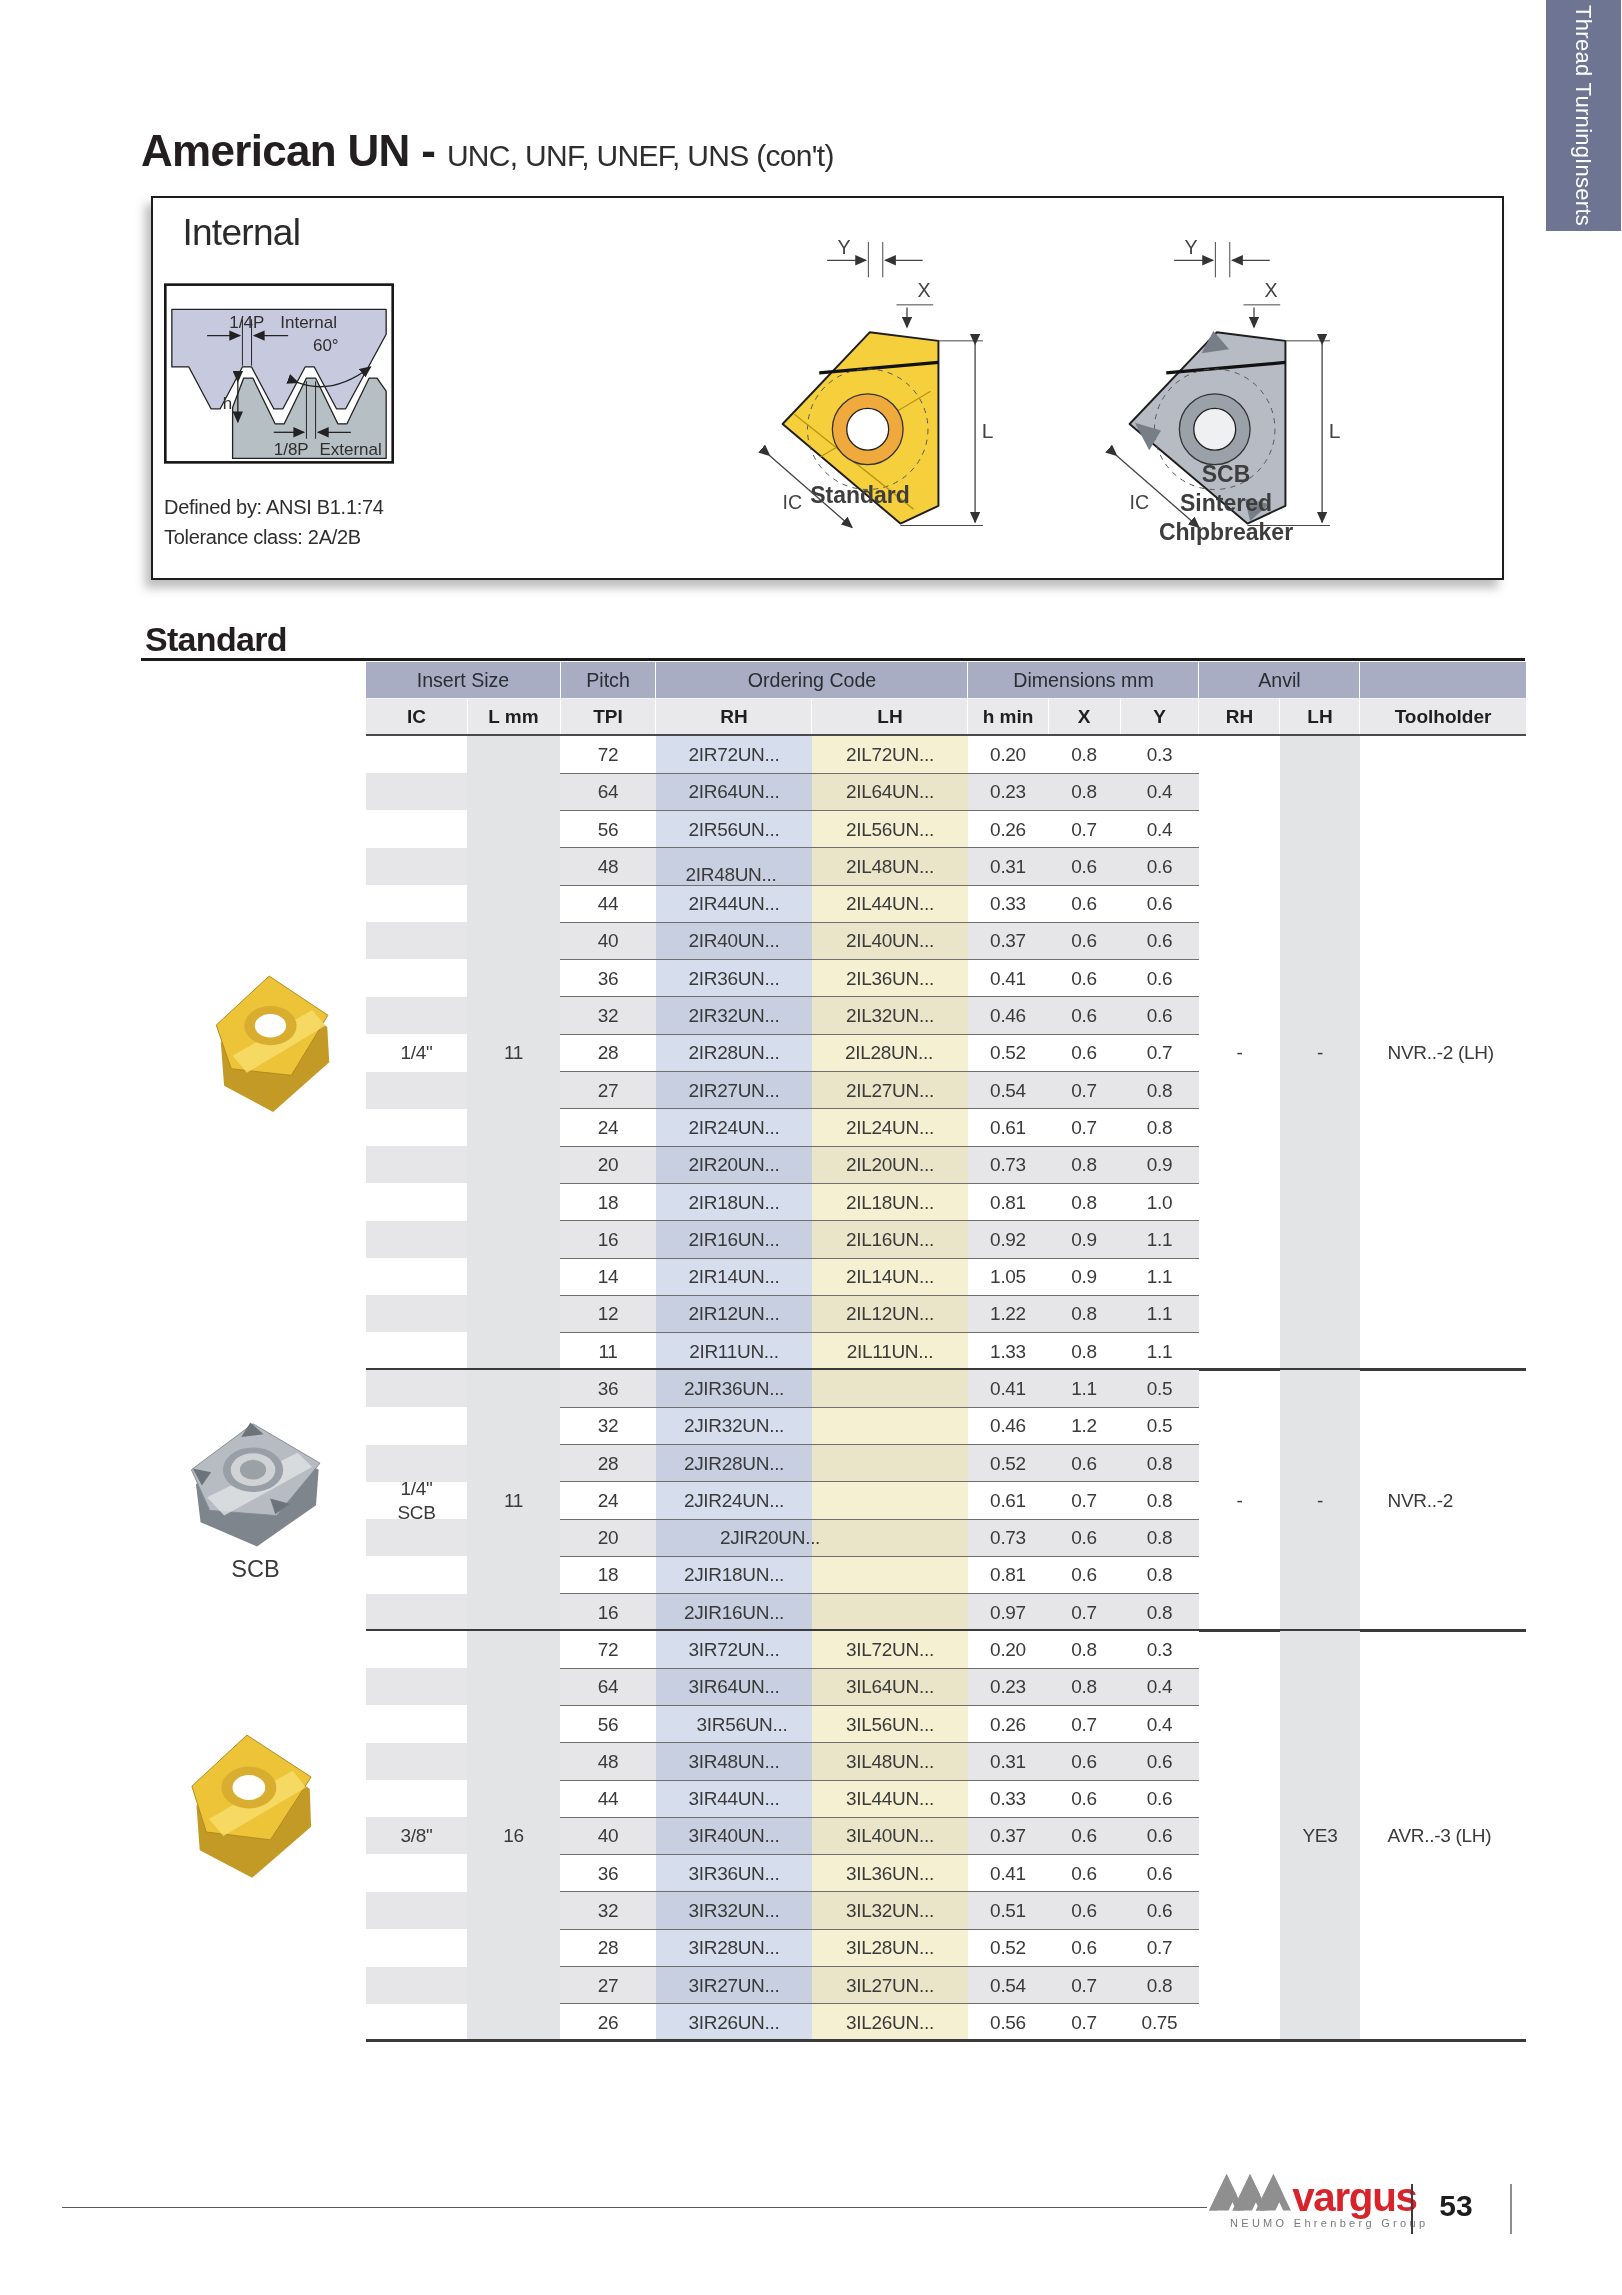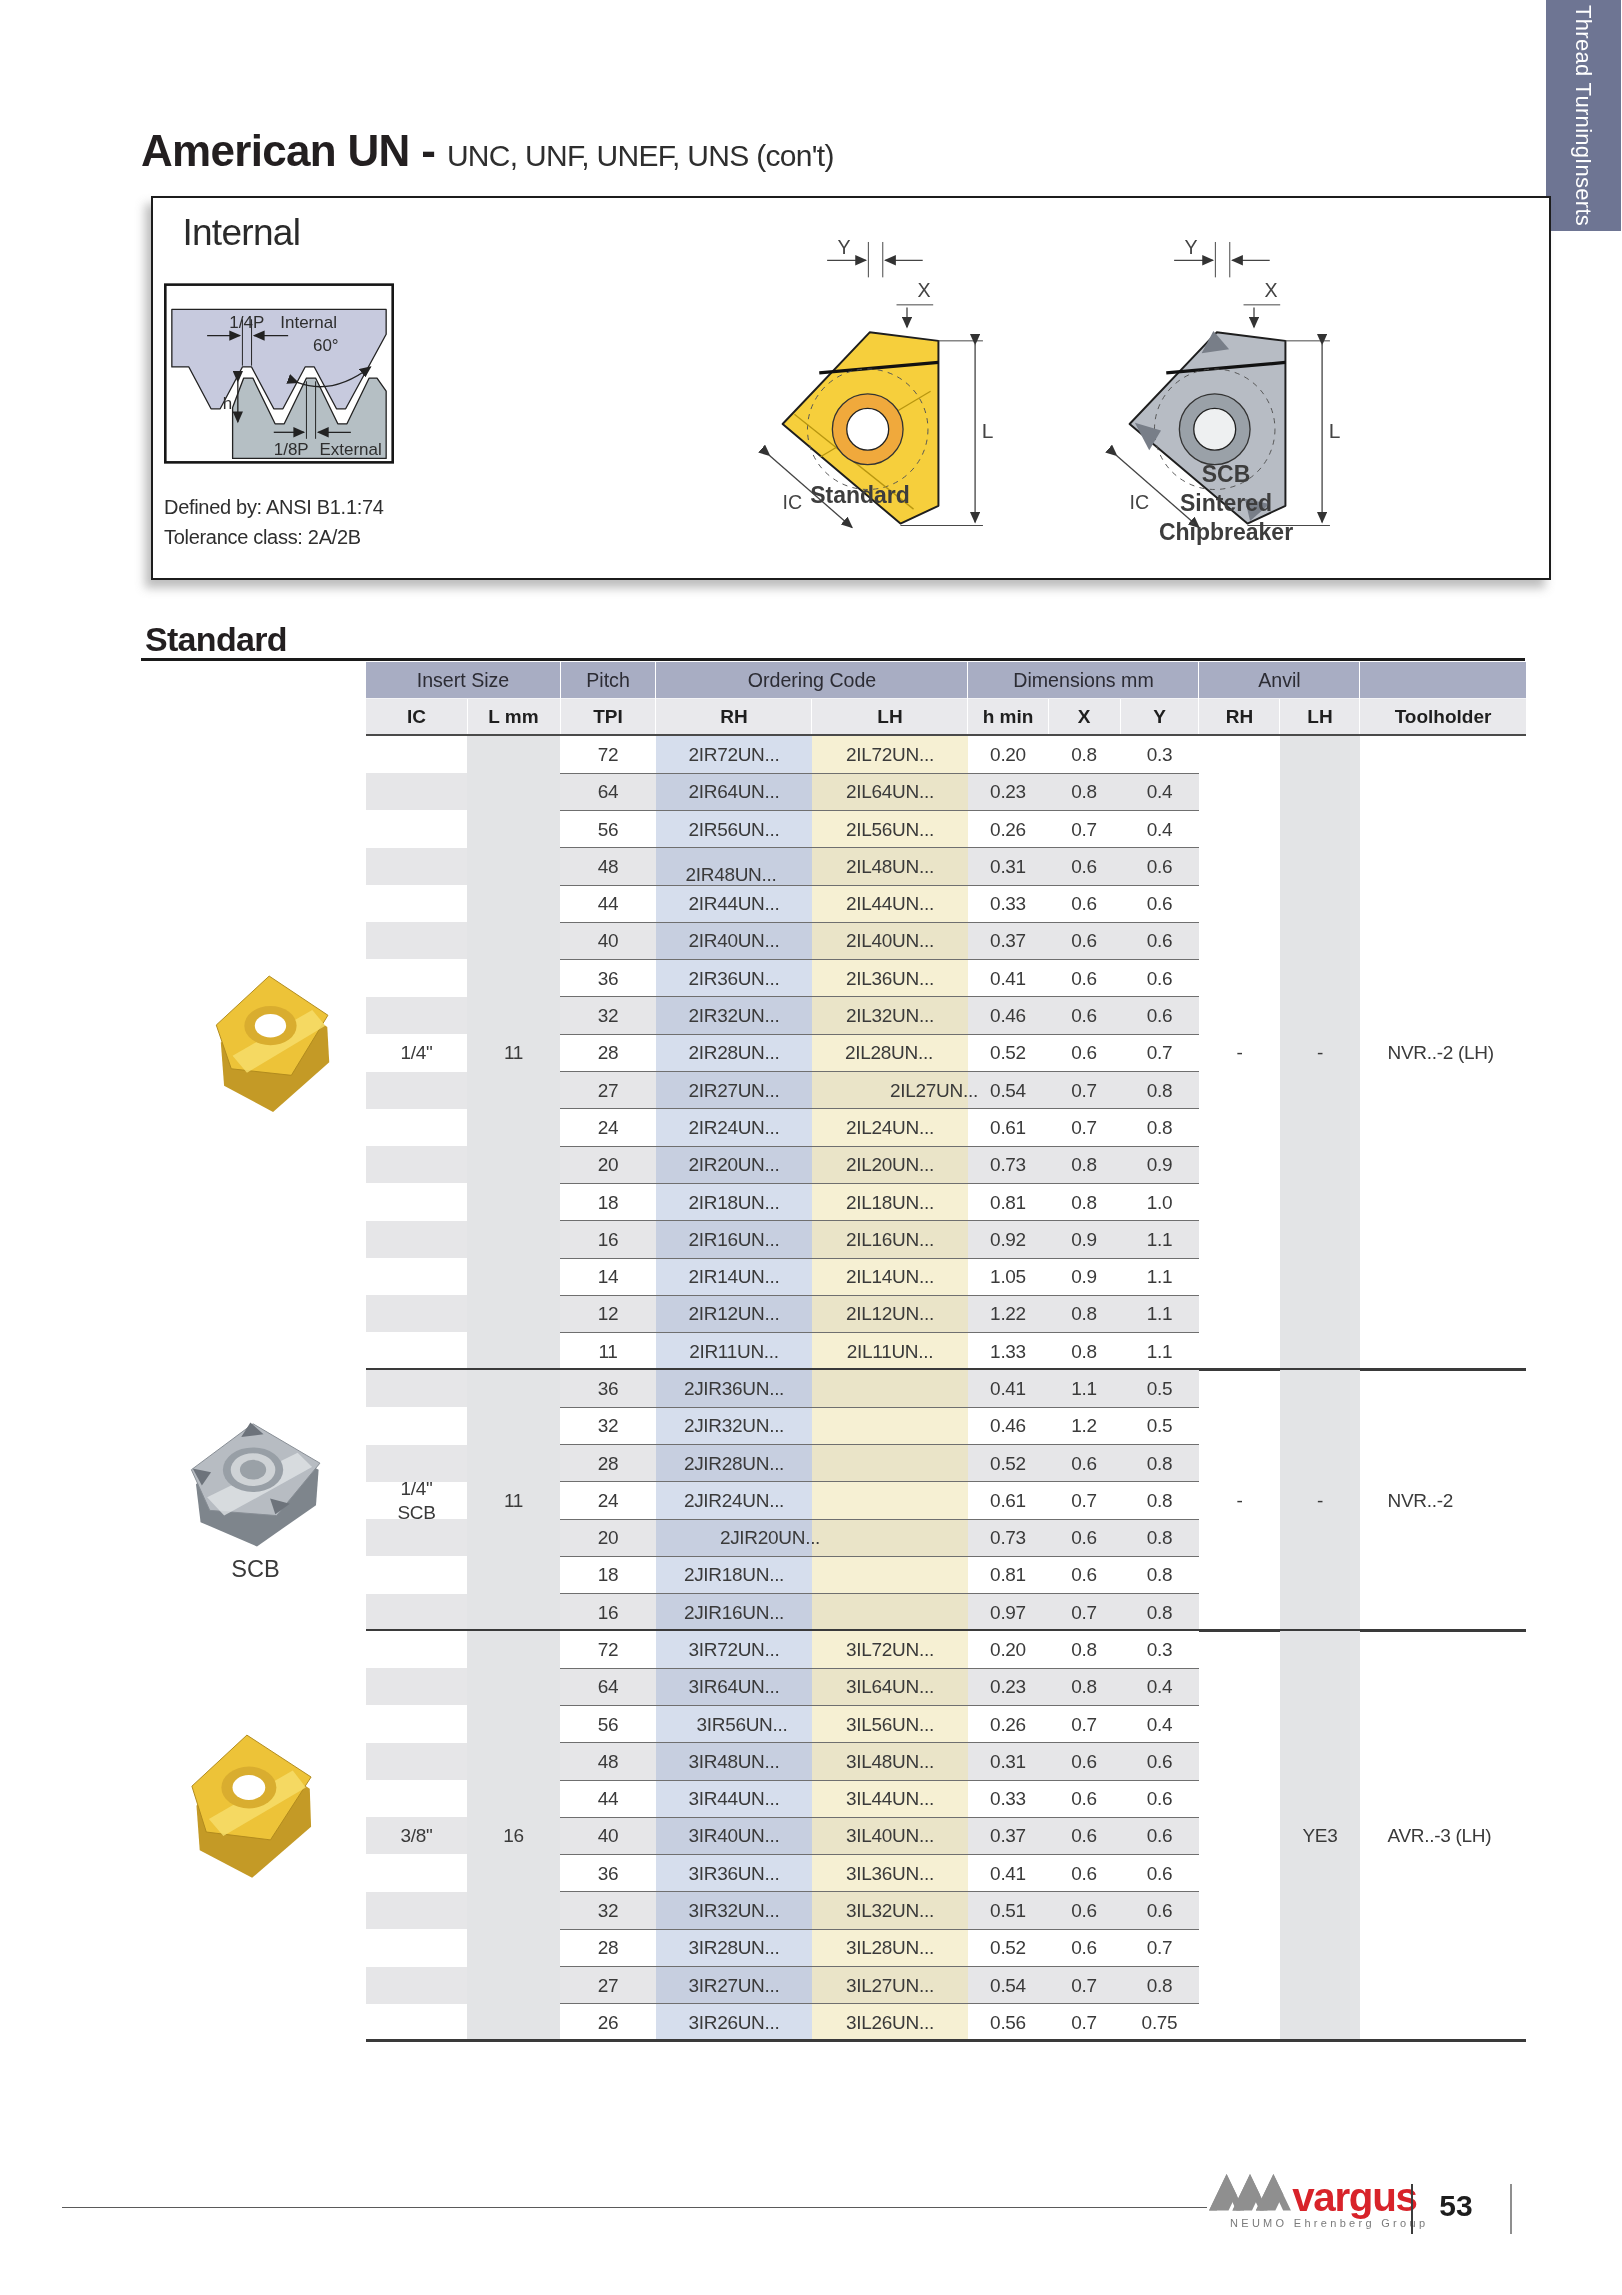--- a/index.html
+++ b/index.html
@@ -1,21 +1,21 @@
 <!DOCTYPE html>
 <html style="font-size:10.5px"><head>
 <meta charset="utf-8">
 <style>
   html,body{margin:0;padding:0;background:#fff;}
   #page{position:relative;width:1623px;height:2295px;background:#fff;overflow:hidden;
         font-family:"Liberation Sans",sans-serif;color:#2b2b2b;}
   .abs{position:absolute;}
   .ttl{font-weight:800;font-size:44px;letter-spacing:-0.7px;color:#231f20;}
   .sub{font-weight:400;font-size:30px;letter-spacing:-0.7px;color:#2e2e2e;}
-  .panel{border:2.6px solid #1c1c1c;background:#fff;box-shadow:-6.5px 7.9px 9.2px rgba(110,110,110,.45);padding-left:47px;}
+  .panel{border:2.6px solid #1c1c1c;background:#fff;box-shadow:-6.5px 7.9px 9.2px rgba(110,110,110,.45);}
   .h-internal{font-size:37px;font-weight:500;color:#2a2a2a;letter-spacing:-0.7px;}
   .deftxt{font-size:20px;line-height:30px;color:#2e2e2e;letter-spacing:-0.3px;}
   .sec-title{font-size:34px;font-weight:800;color:#231f20;letter-spacing:-0.7px;}
   .cap{font-size:23px;font-weight:700;color:#3d3d3d;text-align:center;line-height:29px;}
   .sidetab{background:#6e7593;writing-mode:vertical-lr;display:flex;align-items:center;justify-content:center;
            color:#fff;font-size:22px;line-height:33px;text-align:center;letter-spacing:0.3px;}
   .scbcap{font-size:23.6px;color:#3a3a3a;text-align:center;letter-spacing:0;}
   
   #std-table{position:absolute;left:366px;top:662px;width:1160px;}
   #std-table .c{position:absolute;font-size:19px;letter-spacing:-0.3px;color:#3a3a3a;text-align:center;}
@@ -325,21 +325,21 @@
           <div class="c" style="position: absolute; left: 194px; top: 0px; width: 96px; height: 37px; line-height: 37px; text-align: center;">28</div>
           <div class="c" style="position: absolute; left: 290px; top: 0px; width: 156px; height: 37px; line-height: 37px; text-align: center;">2IR28UN...</div>
           <div class="c" style="position: absolute; left: 446px; top: 0px; width: 154px; height: 37px; line-height: 37px; text-align: center;">2IL28UN...</div>
           <div class="c" style="position: absolute; left: 602px; top: 0px; width: 80px; height: 37px; line-height: 37px; text-align: center;">0.52</div>
           <div class="c" style="position: absolute; left: 682px; top: 0px; width: 72px; height: 37px; line-height: 37px; text-align: center;">0.6</div>
           <div class="c" style="position: absolute; left: 754px; top: 0px; width: 79px; height: 37px; line-height: 37px; text-align: center;">0.7</div>
         </div>
         <div style="position: absolute; left: 0px; top: 336px; width: 1160px; height: 37px;">
           <div class="c" style="position: absolute; left: 194px; top: 0px; width: 96px; height: 37px; line-height: 37px; text-align: center;">27</div>
           <div class="c" style="position: absolute; left: 290px; top: 0px; width: 156px; height: 37px; line-height: 37px; text-align: center;">2IR27UN...</div>
-          <div class="c" style="position: absolute; left: 446px; top: 0px; width: 156px; height: 37px; line-height: 37px; text-align: center; padding-left: 44px;">2IL27UN...</div>
+          <div class="c" style="position: absolute; left: 446px; top: 0px; width: 156px; height: 37px; line-height: 37px; text-align: center;">2IL27UN...</div>
           <div class="c" style="position: absolute; left: 602px; top: 0px; width: 80px; height: 37px; line-height: 37px; text-align: center;">0.54</div>
           <div class="c" style="position: absolute; left: 682px; top: 0px; width: 72px; height: 37px; line-height: 37px; text-align: center;">0.7</div>
           <div class="c" style="position: absolute; left: 754px; top: 0px; width: 79px; height: 37px; line-height: 37px; text-align: center;">0.8</div>
         </div>
         <div style="position: absolute; left: 0px; top: 373px; width: 1160px; height: 37px;">
           <div class="c" style="position: absolute; left: 194px; top: 0px; width: 96px; height: 37px; line-height: 37px; text-align: center;">24</div>
           <div class="c" style="position: absolute; left: 290px; top: 0px; width: 156px; height: 37px; line-height: 37px; text-align: center;">2IR24UN...</div>
           <div class="c" style="position: absolute; left: 446px; top: 0px; width: 156px; height: 37px; line-height: 37px; text-align: center;">2IL24UN...</div>
           <div class="c" style="position: absolute; left: 602px; top: 0px; width: 80px; height: 37px; line-height: 37px; text-align: center;">0.61</div>
           <div class="c" style="position: absolute; left: 682px; top: 0px; width: 72px; height: 37px; line-height: 37px; text-align: center;">0.7</div>

